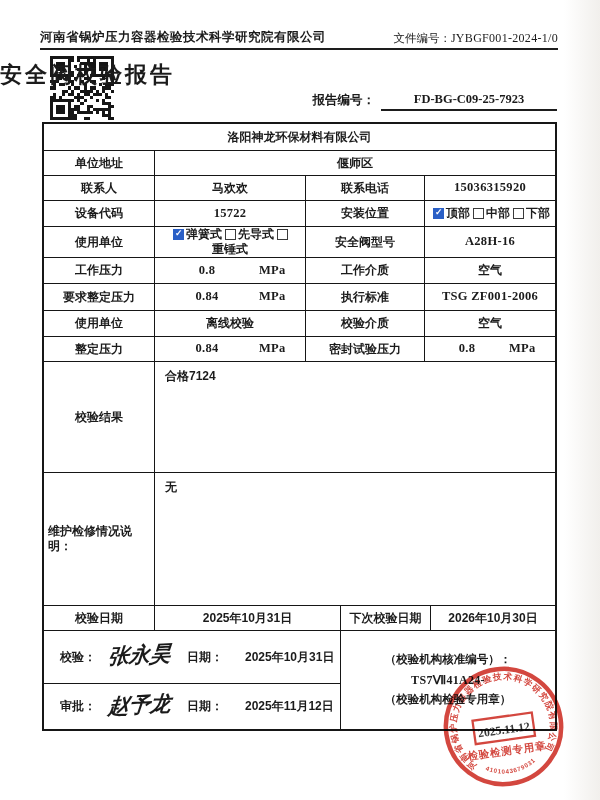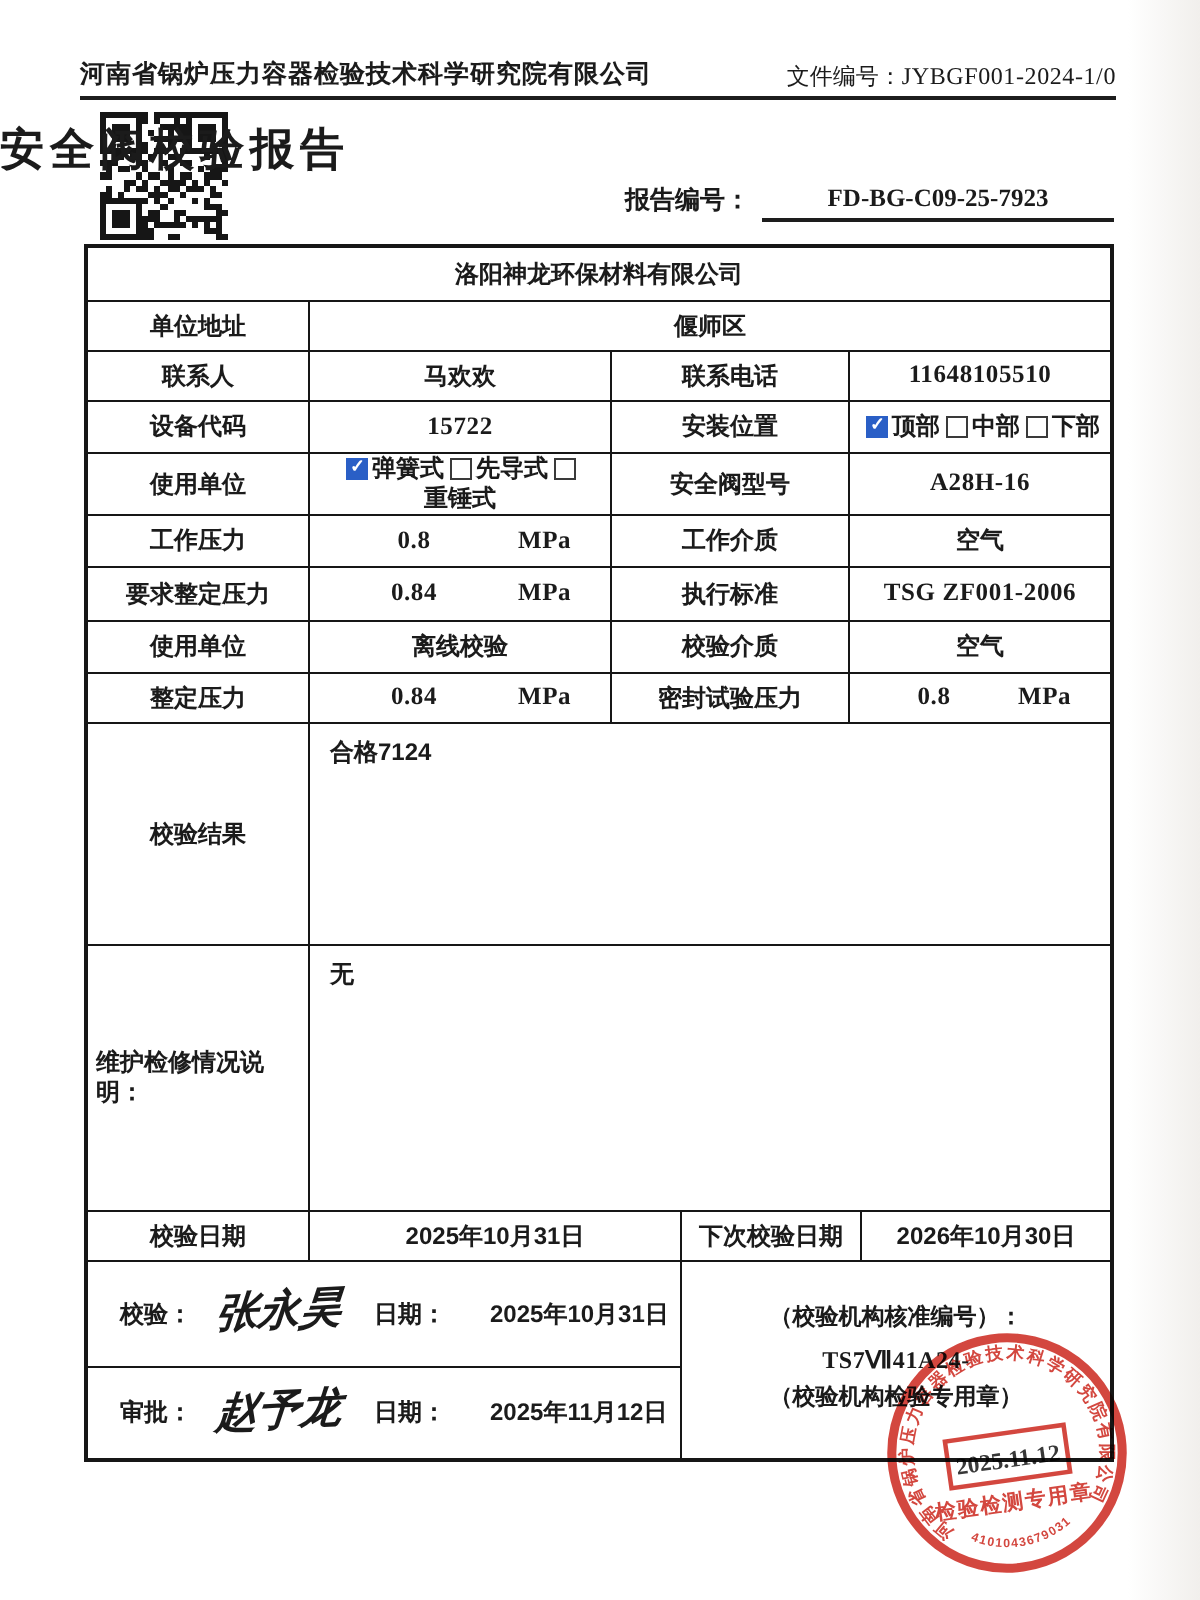--- a/index.html
+++ b/index.html
@@ -331,21 +331,21 @@
 
     <div class="tr" style="height:24px">
       <div class="td c1">单位地址</div>
       <div class="td c4">偃师区</div>
     </div>
 
     <div class="tr" style="height:24px">
       <div class="td c1">联系人</div>
       <div class="td c2">马欢欢</div>
       <div class="td c3">联系电话</div>
-      <div class="td c4 num">11648105510</div>
+      <div class="td c4 num">15036315920</div>
     </div>
 
     <div class="tr" style="height:25px">
       <div class="td c1">设备代码</div>
       <div class="td c2 num">15722</div>
       <div class="td c3">安装位置</div>
       <div class="td c4">
         <span class="opts">
           <span class="cb checked"></span>
             <span class="opt-label">顶部</span>

